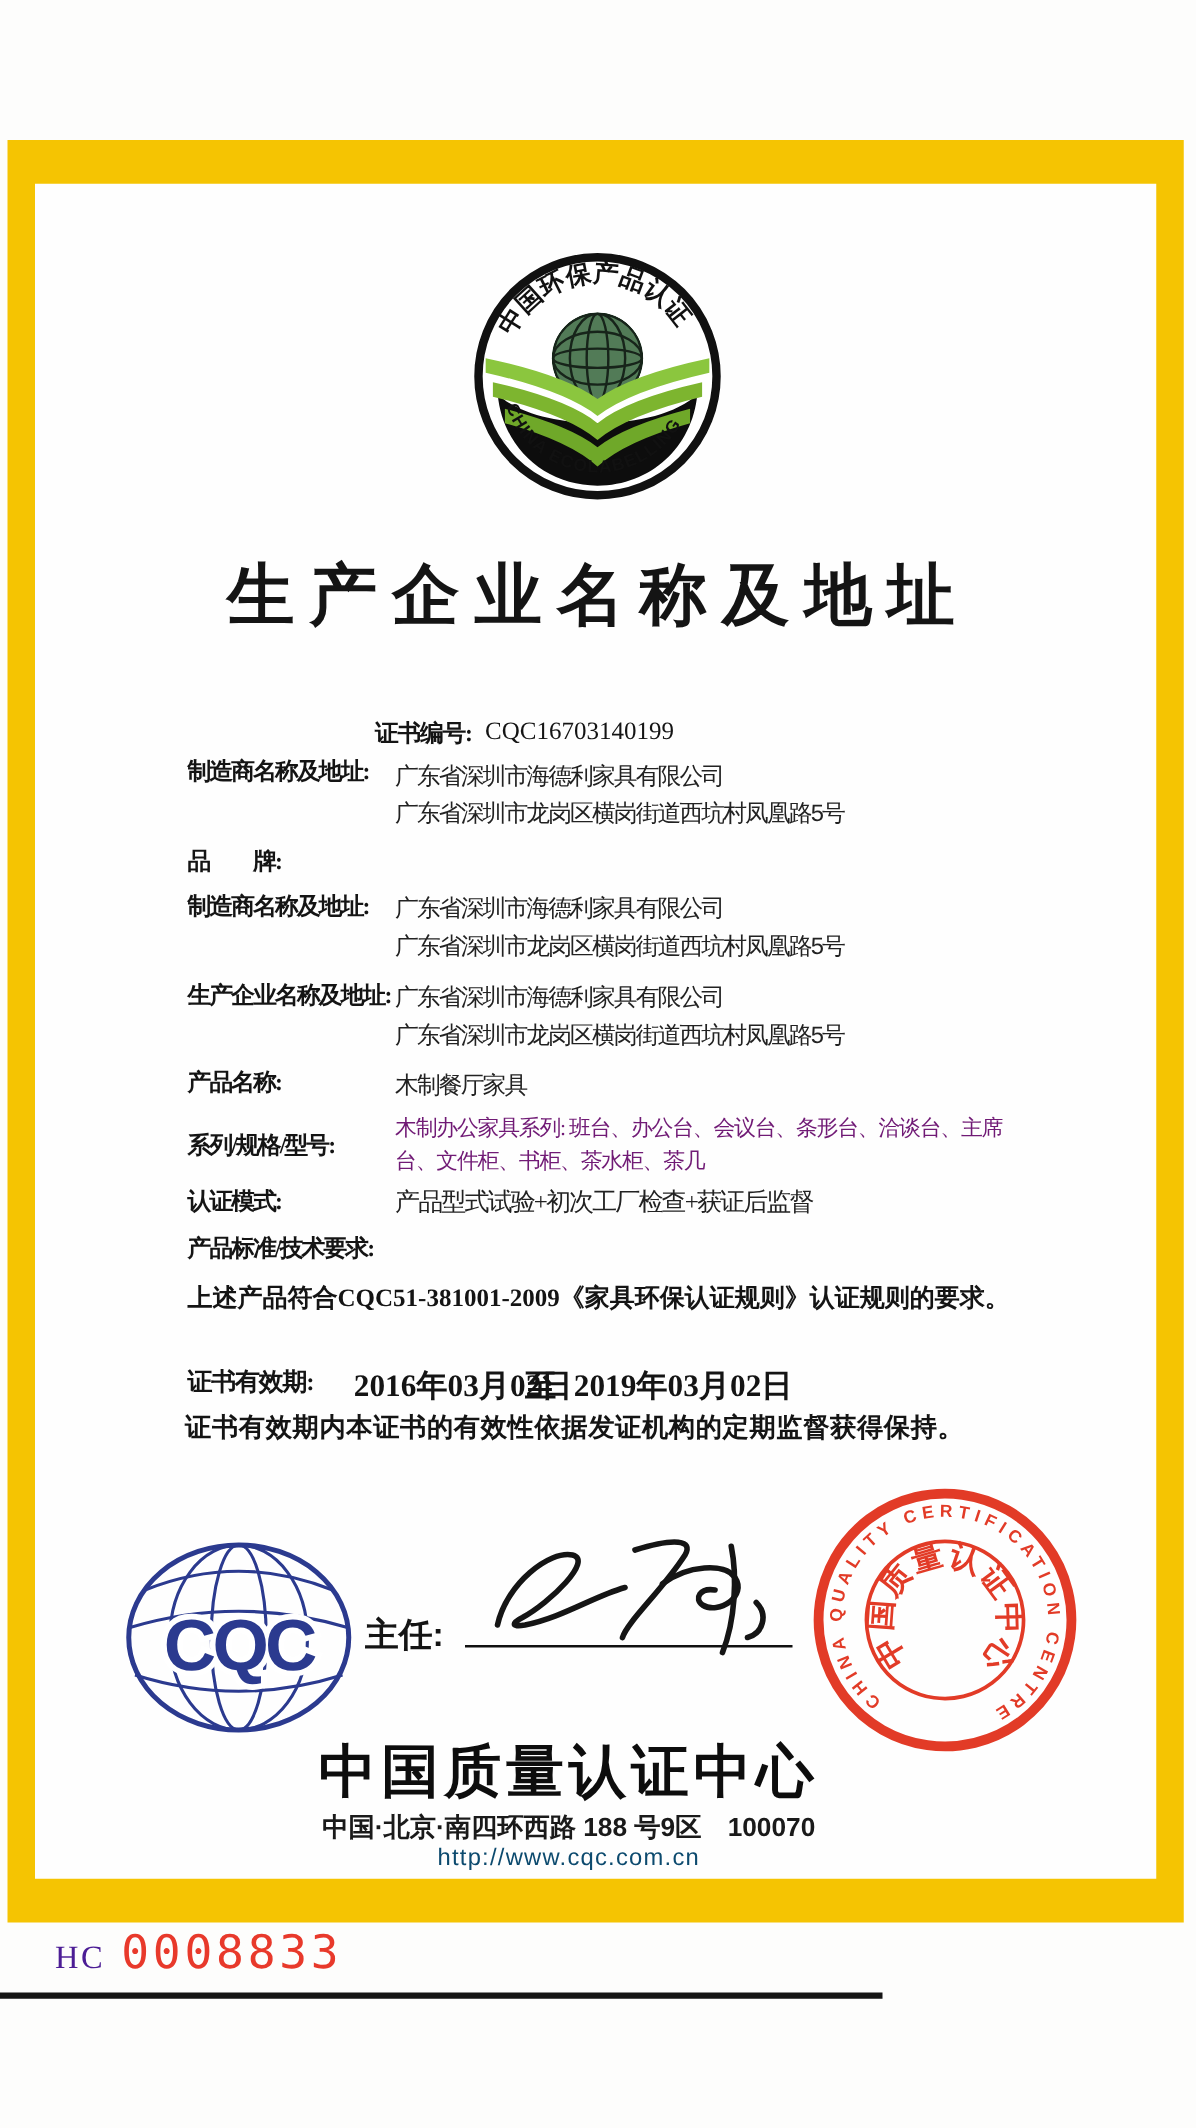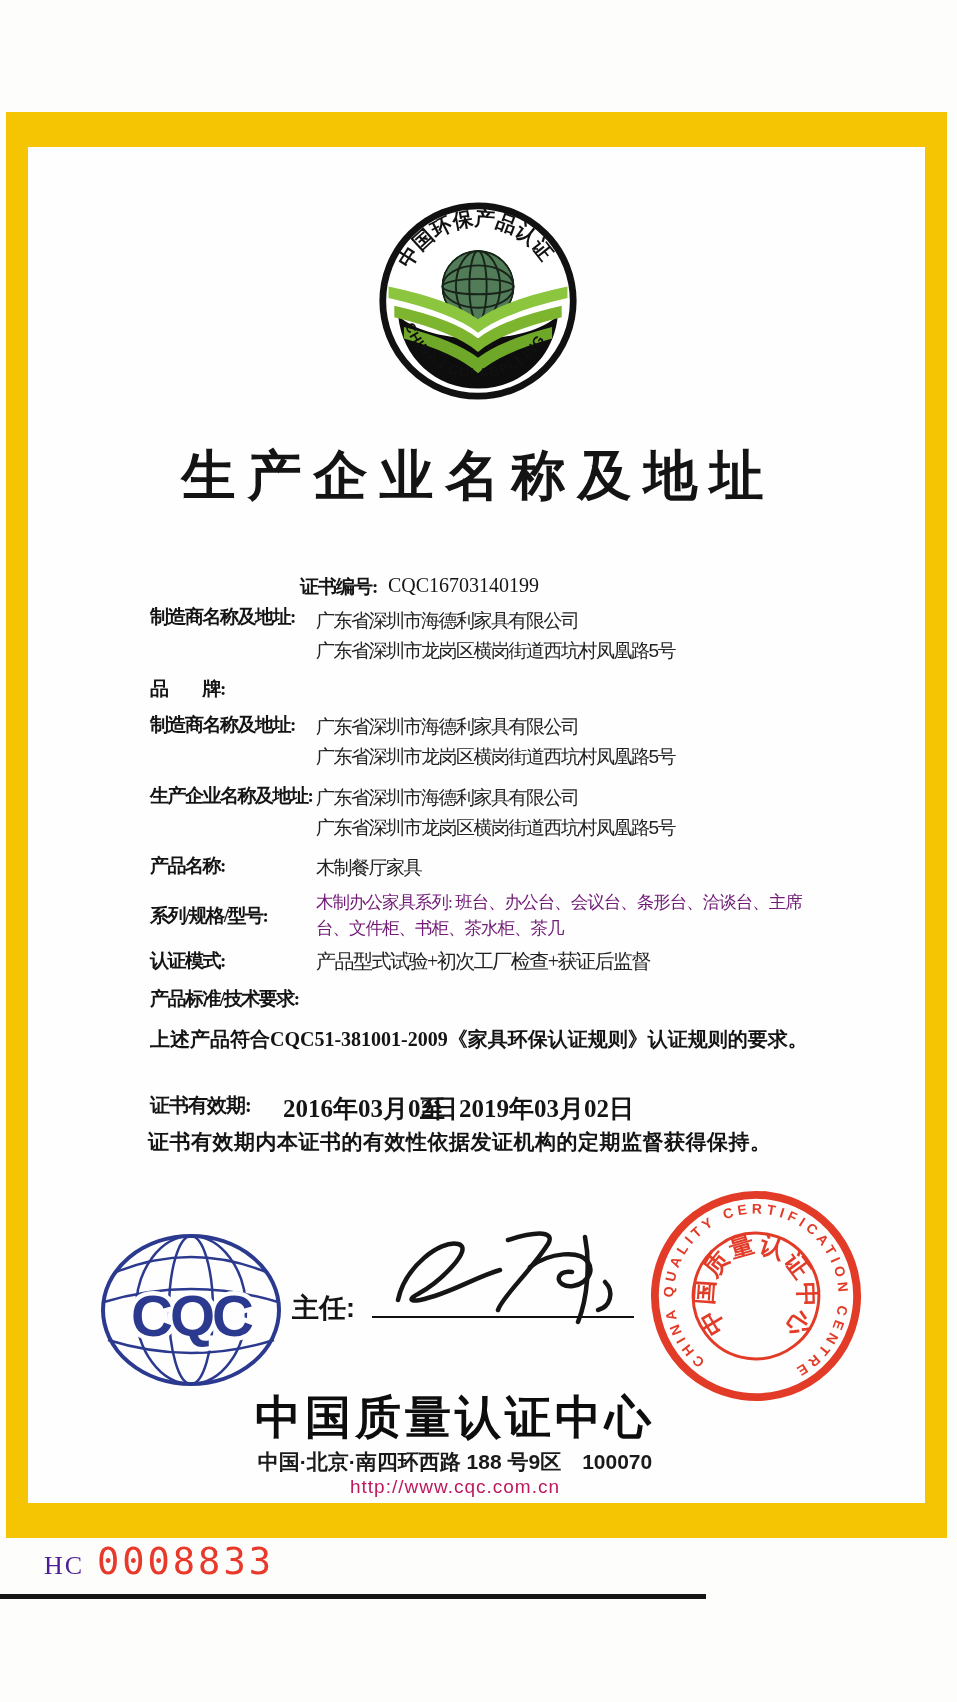--- a/index.html
+++ b/index.html
@@ -24,21 +24,21 @@
   .vdate{top:1092px;font-size:25px;font-weight:bold;}
   .maintenance{left:148px;top:1128px;width:700px;font-size:21px;font-weight:bold;letter-spacing:0.5px;}
   .director{left:292px;top:1290px;font-size:27px;font-weight:bold;
             font-family:"Liberation Sans",sans-serif;}
   .sign-line{left:372px;top:1316px;width:262px;height:0;border-top:2px solid #111;}
   .orgname{left:0;width:910px;top:1387px;text-align:center;font-size:46px;font-weight:bold;
            letter-spacing:4px;font-family:"Liberation Sans",sans-serif;color:#0d0d0d;}
   .address{left:0;width:910px;top:1448px;text-align:center;font-size:21px;font-weight:bold;
            font-family:"Liberation Sans",sans-serif;color:#1a1a1a;}
   .website{left:0;width:910px;top:1476px;text-align:center;font-size:19px;letter-spacing:1px;
-           font-family:"Liberation Sans",sans-serif;color:#be185d;}
+           font-family:"Liberation Sans",sans-serif;color:#0c4a6e;}
   .serial-prefix{left:44px;top:1551px;font-size:26px;letter-spacing:2px;color:#4c1d95;
            font-family:"Liberation Serif",serif;}
   .serial-number{left:97px;top:1540px;font-size:37px;letter-spacing:3px;color:#e8392b;
            font-family:"DejaVu Sans Mono",monospace;}
   .scan-line{left:0;top:1594px;width:706px;height:5px;background:#151515;}
 </style>
 </head>
 <body>
 
 <div class="page">

